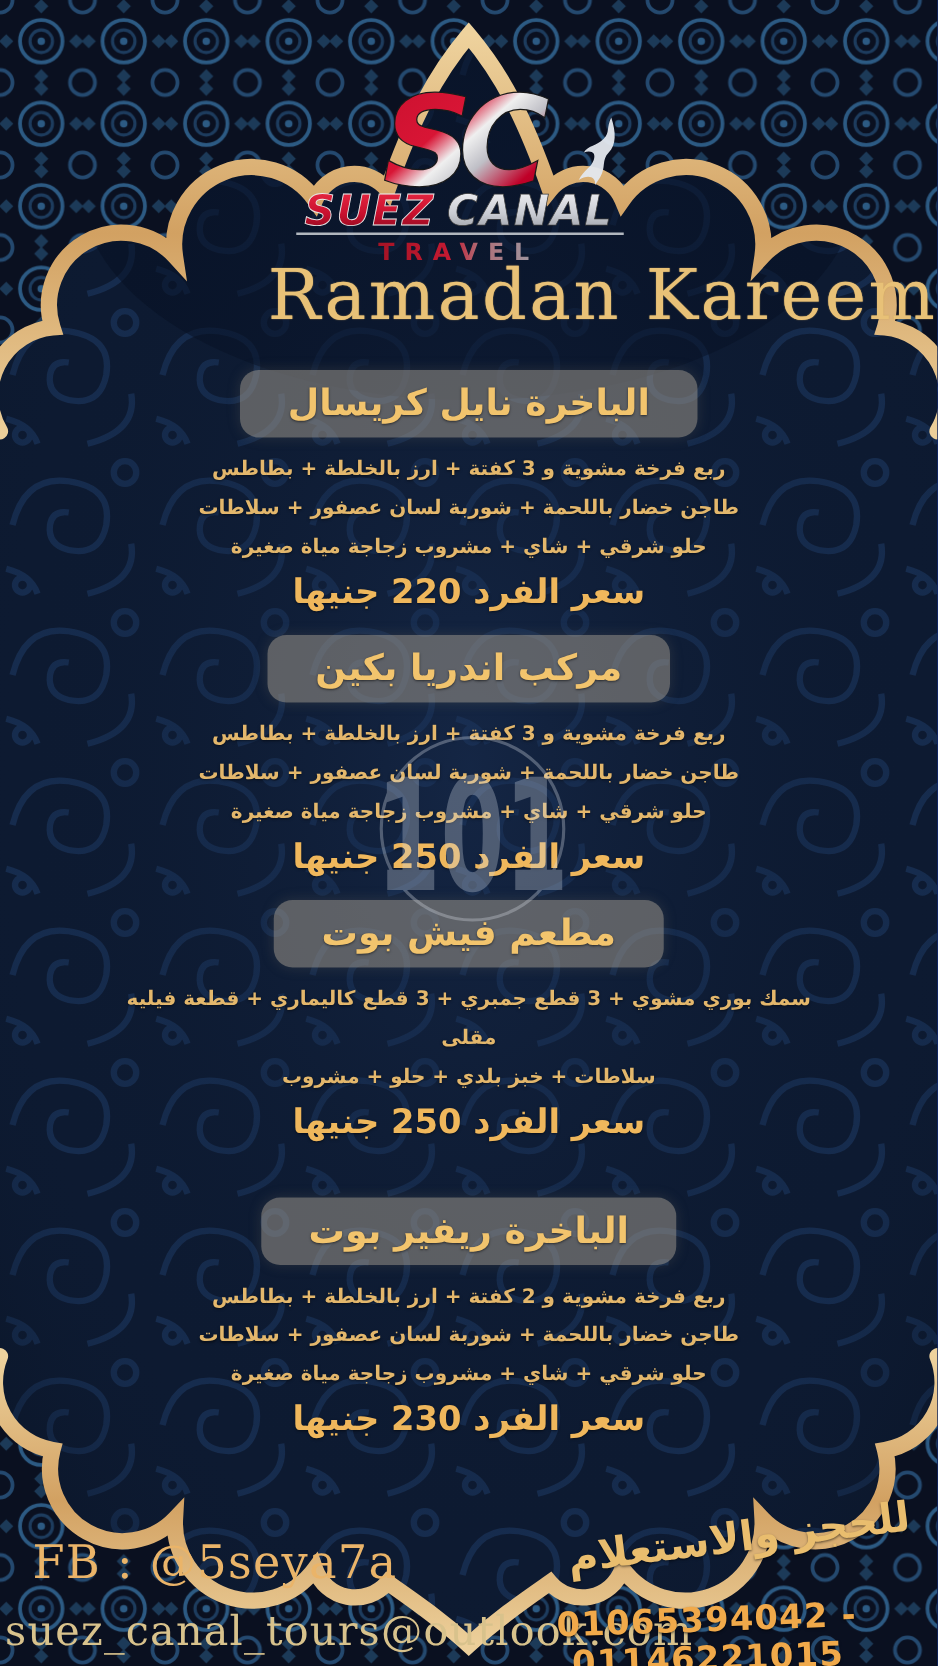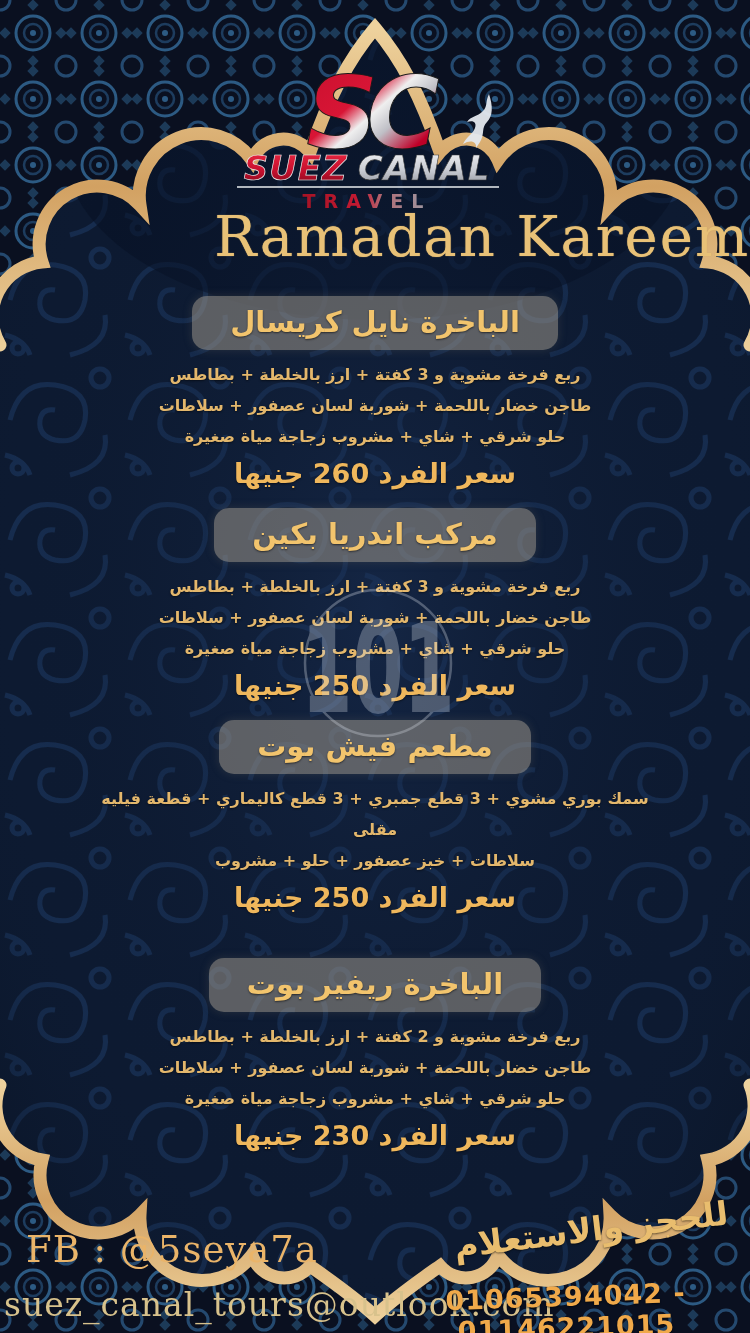--- a/index.html
+++ b/index.html
@@ -201,39 +201,39 @@
 
     <div class="title">Ramadan Kareem</div>
 
     <section class="menu-sec sec1">
       <div class="pill">
         <span class="sec-title" dir="rtl">الباخرة نايل كريسال</span>
       </div>
       <div class="line" dir="rtl">ربع فرخة مشوية و 3 كفتة + ارز بالخلطة + بطاطس</div>
       <div class="line" dir="rtl">طاجن خضار باللحمة + شوربة لسان عصفور + سلاطات</div>
       <div class="line" dir="rtl">حلو شرقي + شاي + مشروب زجاجة مياة صغيرة</div>
-      <div class="price" dir="rtl">سعر الفرد 260 جنيها</div>
+      <div class="price" dir="rtl">سعر الفرد 220 جنيها</div>
     </section>
 
     <section class="menu-sec sec2">
       <div class="pill">
         <span class="sec-title" dir="rtl">مركب اندريا بكين</span>
       </div>
       <div class="line" dir="rtl">ربع فرخة مشوية و 3 كفتة + ارز بالخلطة + بطاطس</div>
       <div class="line" dir="rtl">طاجن خضار باللحمة + شوربة لسان عصفور + سلاطات</div>
       <div class="line" dir="rtl">حلو شرقي + شاي + مشروب زجاجة مياة صغيرة</div>
       <div class="price" dir="rtl">سعر الفرد 250 جنيها</div>
     </section>
 
     <section class="menu-sec sec3">
       <div class="pill">
         <span class="sec-title" dir="rtl">مطعم فيش بوت</span>
       </div>
       <div class="line" dir="rtl">سمك بوري مشوي + 3 قطع جمبري + 3 قطع كاليماري + قطعة فيليه مقلى</div>
-      <div class="line" dir="rtl">سلاطات + خبز عصفور + حلو + مشروب</div>
+      <div class="line" dir="rtl">سلاطات + خبز بلدي + حلو + مشروب</div>
       <div class="price" dir="rtl">سعر الفرد 250 جنيها</div>
     </section>
 
     <section class="menu-sec sec4">
       <div class="pill">
         <span class="sec-title" dir="rtl">الباخرة ريفير بوت</span>
       </div>
       <div class="line" dir="rtl">ربع فرخة مشوية و 2 كفتة + ارز بالخلطة + بطاطس</div>
       <div class="line" dir="rtl">طاجن خضار باللحمة + شوربة لسان عصفور + سلاطات</div>
       <div class="line" dir="rtl">حلو شرقي + شاي + مشروب زجاجة مياة صغيرة</div>

